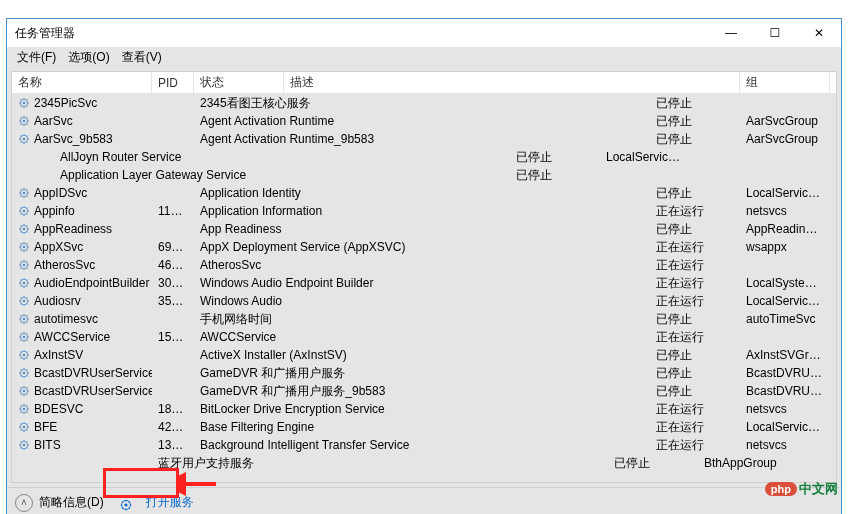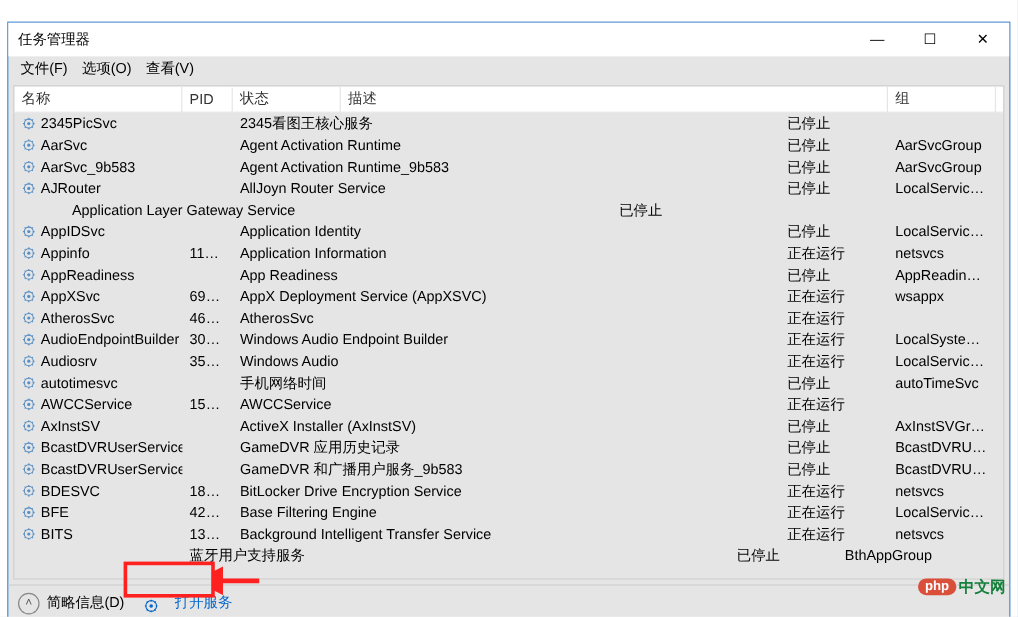--- a/index.html
+++ b/index.html
@@ -121,28 +121,20 @@
                     <path d="M8 1.5v2M8 12.5v2M1.5 8h2M12.5 8h2M3.4 3.4l1.3 1.3M11.3 11.3l1.3 1.3M3.4 12.6l1.3-1.3M11.3 4.7l1.3-1.3" stroke="#5a8fc4" stroke-width="1.2"></path>
                   </svg></span>
                 <span>AarSvc_9b583</span>
               </div>
               <div class="td col-pid"></div>
               <div class="td col-desc">Agent Activation Runtime_9b583</div>
               <div class="td col-status">已停止</div>
               <div class="td col-group">AarSvcGroup</div>
             </div>
             <div class="tr">
-              <div class="td col-name">
-                <span class="svc-icon"><svg viewBox="0 0 16 16" width="12" height="12">
-                    <circle cx="8" cy="8" r="5" fill="none" stroke="#5a8fc4" stroke-width="1.2"></circle>
-                    <circle cx="8" cy="8" r="1.8" fill="#5a8fc4"></circle>
-                    <path d="M8 1.5v2M8 12.5v2M1.5 8h2M12.5 8h2M3.4 3.4l1.3 1.3M11.3 11.3l1.3 1.3M3.4 12.6l1.3-1.3M11.3 4.7l1.3-1.3" stroke="#5a8fc4" stroke-width="1.2"></path>
-                  </svg></span>
-                <span>AJRouter</span>
-              </div>
               <div class="td col-pid"></div>
               <div class="td col-desc">AllJoyn Router Service</div>
               <div class="td col-status">已停止</div>
               <div class="td col-group">LocalService...</div>
             </div>
             <div class="tr">
               <div class="td col-pid"></div>
               <div class="td col-desc">Application Layer Gateway Service</div>
               <div class="td col-status">已停止</div>
               <div class="td col-group"></div>
@@ -290,21 +282,21 @@
             <div class="tr">
               <div class="td col-name">
                 <span class="svc-icon"><svg viewBox="0 0 16 16" width="12" height="12">
                     <circle cx="8" cy="8" r="5" fill="none" stroke="#5a8fc4" stroke-width="1.2"></circle>
                     <circle cx="8" cy="8" r="1.8" fill="#5a8fc4"></circle>
                     <path d="M8 1.5v2M8 12.5v2M1.5 8h2M12.5 8h2M3.4 3.4l1.3 1.3M11.3 11.3l1.3 1.3M3.4 12.6l1.3-1.3M11.3 4.7l1.3-1.3" stroke="#5a8fc4" stroke-width="1.2"></path>
                   </svg></span>
                 <span>BcastDVRUserService</span>
               </div>
               <div class="td col-pid"></div>
-              <div class="td col-desc">GameDVR 应用历史记录</div>
+              <div class="td col-desc">GameDVR 和广播用户服务</div>
               <div class="td col-status">已停止</div>
               <div class="td col-group">BcastDVRUs...</div>
             </div>
             <div class="tr">
               <div class="td col-name">
                 <span class="svc-icon"><svg viewBox="0 0 16 16" width="12" height="12">
                     <circle cx="8" cy="8" r="5" fill="none" stroke="#5a8fc4" stroke-width="1.2"></circle>
                     <circle cx="8" cy="8" r="1.8" fill="#5a8fc4"></circle>
                     <path d="M8 1.5v2M8 12.5v2M1.5 8h2M12.5 8h2M3.4 3.4l1.3 1.3M11.3 11.3l1.3 1.3M3.4 12.6l1.3-1.3M11.3 4.7l1.3-1.3" stroke="#5a8fc4" stroke-width="1.2"></path>
                   </svg></span>

